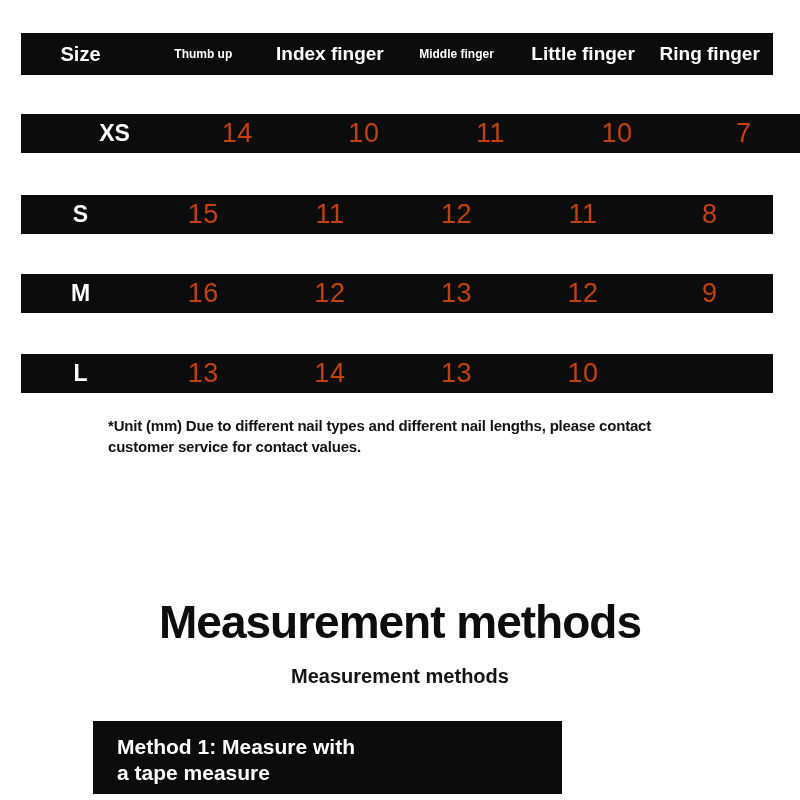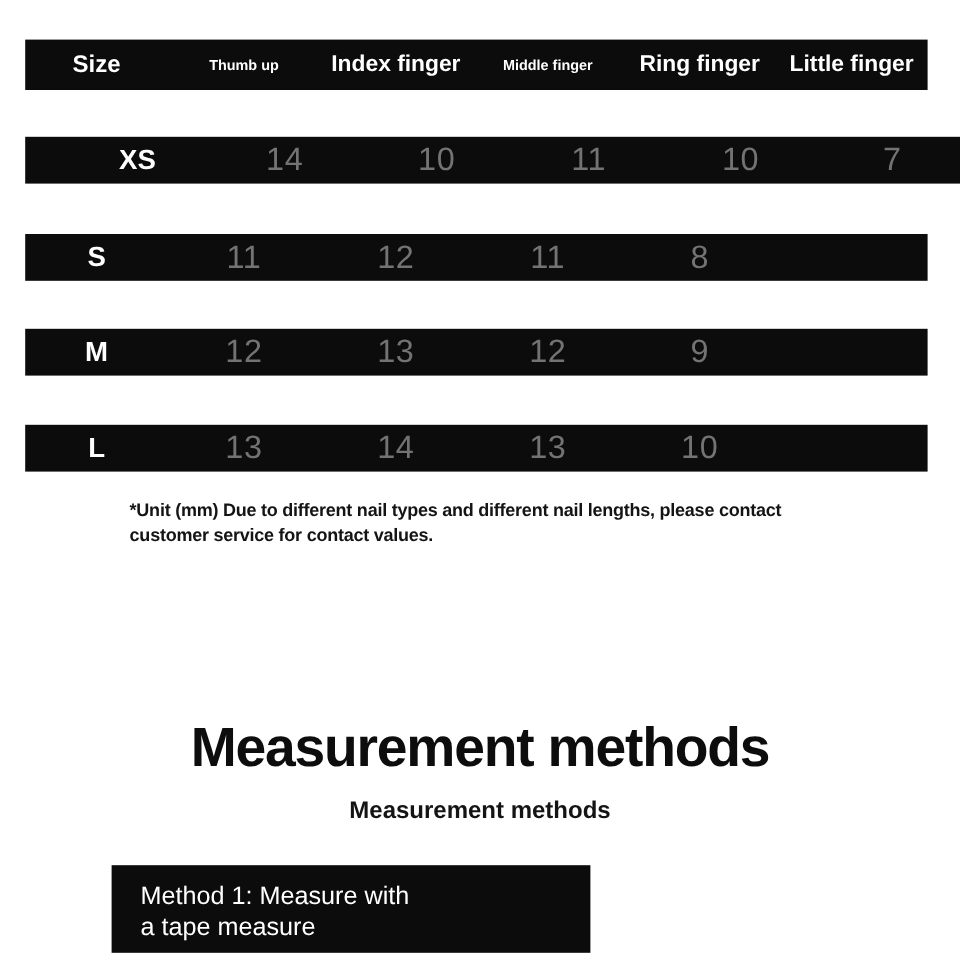--- a/index.html
+++ b/index.html
@@ -36,21 +36,21 @@
   .row-xs { top: 114px; height: 39px; padding-left: 34px; }
   .row-s  { top: 195px; height: 39px; }
   .row-m  { top: 274px; height: 39px; }
   .row-l  { top: 354px; height: 39px; }
   .size-label {
     color: #ffffff;
     font-weight: bold;
     font-size: 23px;
   }
   .num {
-    color: #737373;
+    color: #c2410c;
     font-weight: 300;
     font-size: 27px;
     letter-spacing: 0.5px;
   }
   #note {
     position: absolute;
     left: 108px;
     top: 415px;
     color: #141414;
     font-size: 15px;
@@ -78,65 +78,67 @@
     width: 800px;
     text-align: center;
     color: #141414;
     font-size: 20px;
     font-weight: bold;
   }
   #method-box {
     position: absolute;
     left: 93px;
     top: 721px;
-    width: 399px;
+    width: 469px;
     height: 73px;
     background: #0c0c0c;
     color: #ffffff;
     box-sizing: border-box;
     padding: 13px 0 0 24px;
     font-size: 21px;
-    font-weight: normal;
+    font-weight: bold;
     line-height: 26px;
   }
   #method-box .method-line { white-space: nowrap; }
 </style>
 </head>
 <body>
 
 <div id="page">
 
   <div class="bar" id="header-bar">
     <div class="hcell size-col">Size</div>
     <div class="hcell small">Thumb up</div>
     <div class="hcell">Index finger</div>
     <div class="hcell small">Middle finger</div>
+    <div class="hcell">Little finger</div>
     <div class="hcell">Ring finger</div>
-    <div class="hcell">Little finger</div>
   </div>
 
   <div class="bar row-xs">
     <div class="size-label">XS</div>
     <div class="num">14</div>
     <div class="num">10</div>
     <div class="num">11</div>
     <div class="num">10</div>
     <div class="num">7</div>
   </div>
 
   <div class="bar row-s">
     <div class="size-label">S</div>
+    <div class="num">15</div>
     <div class="num">11</div>
     <div class="num">12</div>
     <div class="num">11</div>
     <div class="num">8</div>
   </div>
 
   <div class="bar row-m">
     <div class="size-label">M</div>
+    <div class="num">16</div>
     <div class="num">12</div>
     <div class="num">13</div>
     <div class="num">12</div>
     <div class="num">9</div>
   </div>
 
   <div class="bar row-l">
     <div class="size-label">L</div>
     <div class="num">13</div>
     <div class="num">14</div>

